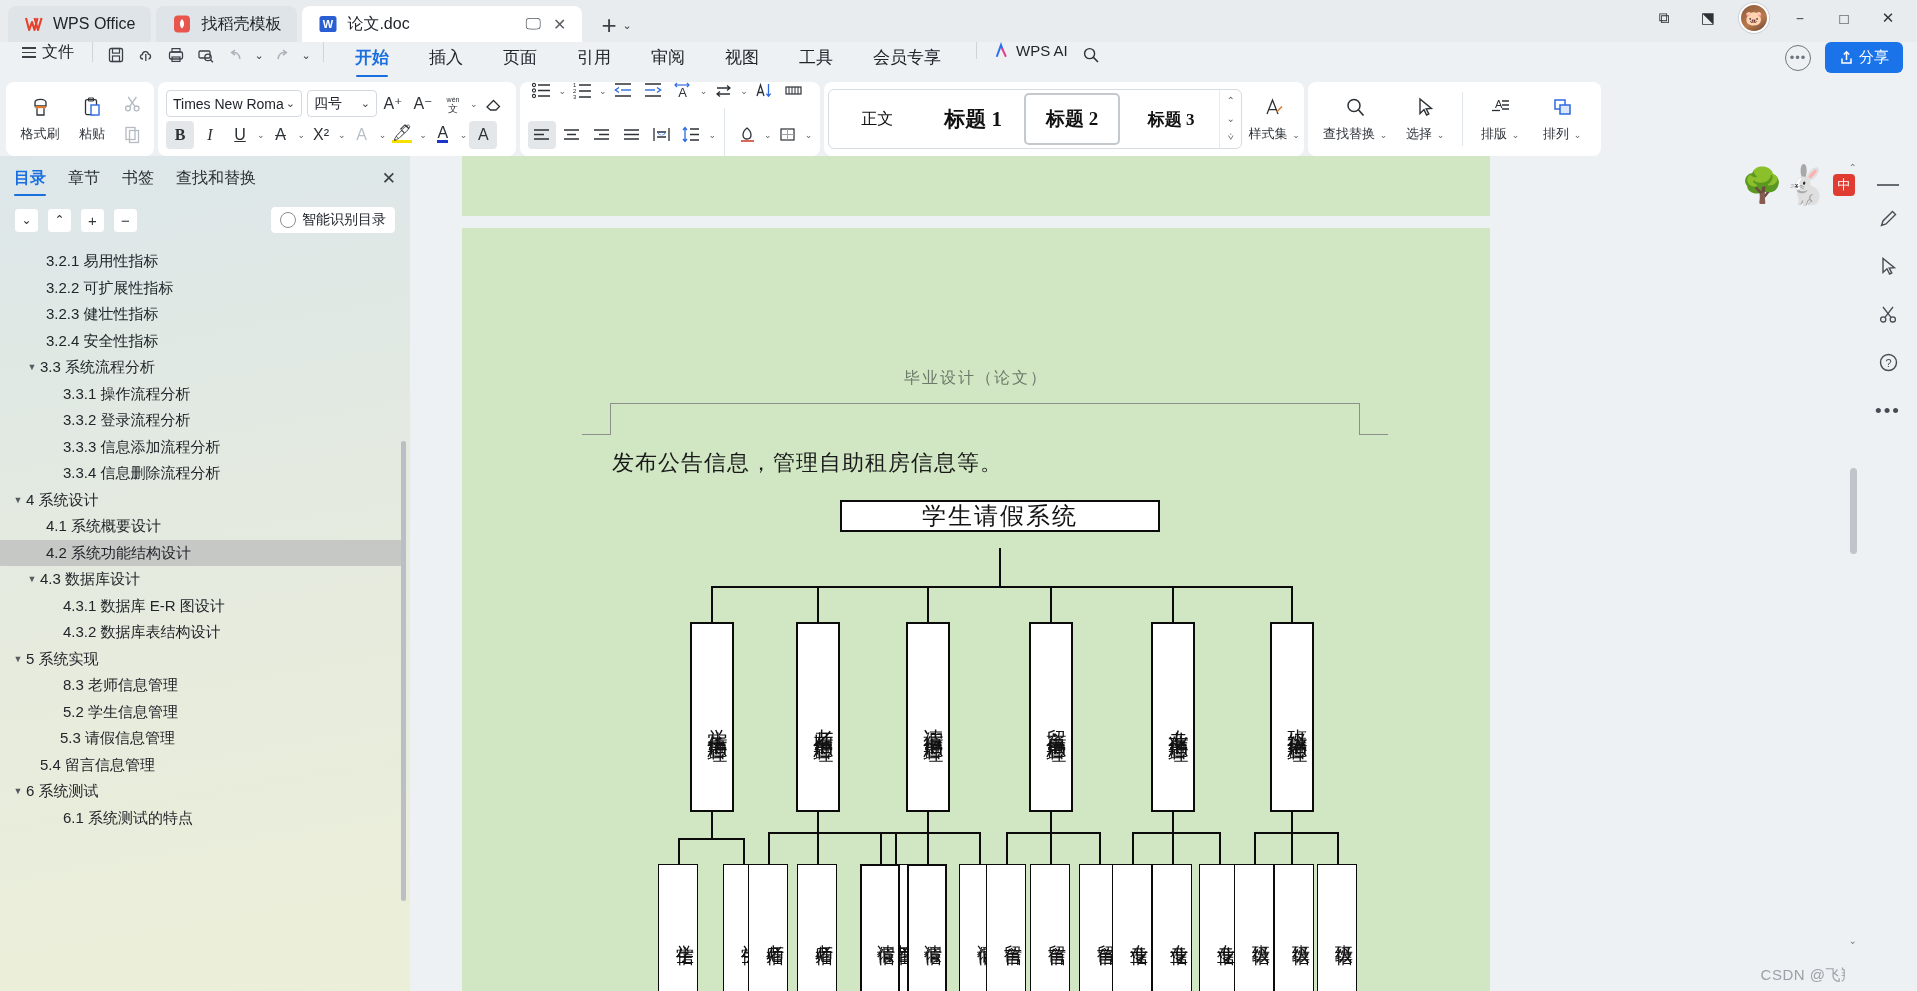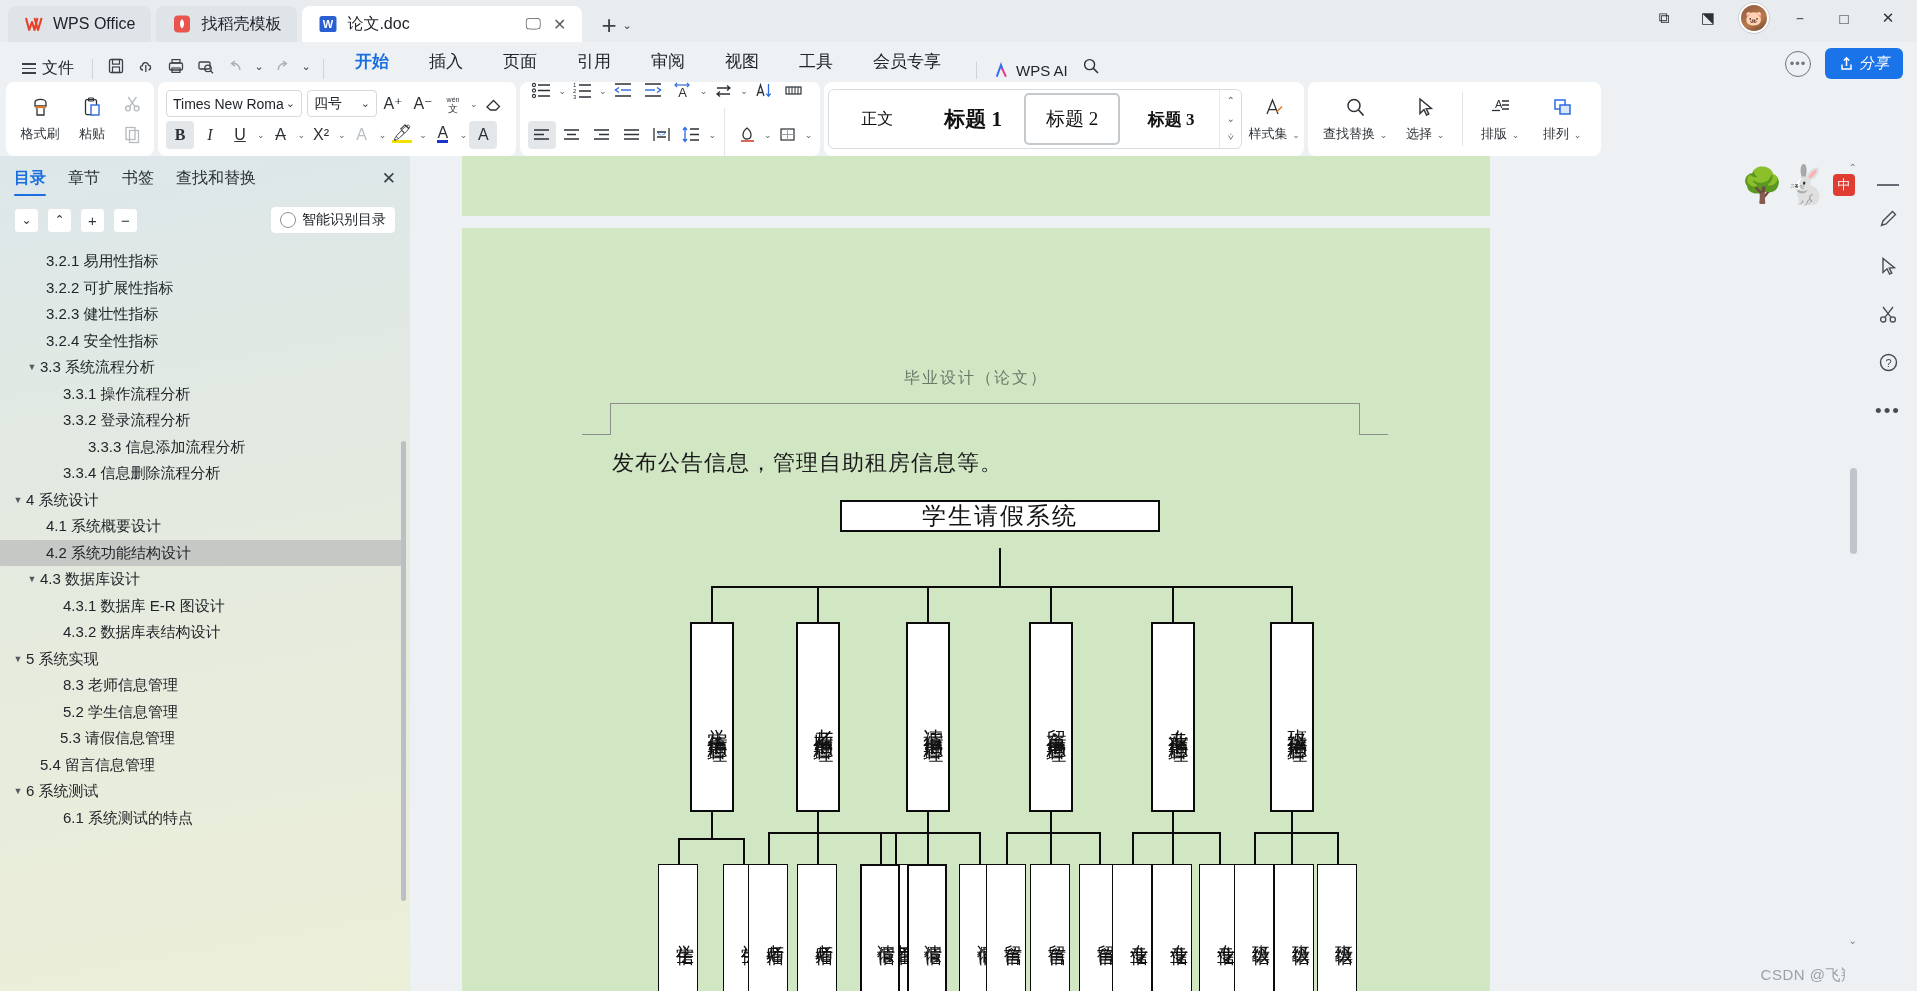--- a/index.html
+++ b/index.html
@@ -39,41 +39,41 @@
     width: 30px; height: 30px; border-radius: 50%;
     background: linear-gradient(150deg,#8c5b3f 0%, #b8794d 60%, #6b4530 100%);
     border: 2px solid #ffffff; box-shadow: 0 0 0 1px #c9d0d6;
     display:flex;align-items:center;justify-content:center;
     font-size: 14px;
   }
 
   
   .menubar {
     position: absolute; left: 0; top: 42px; width: 1917px; height: 37px;
-    background: #eef1f4; display: flex; align-items: flex-end; padding-left: 12px;
+    background: #eef1f4; display: flex; align-items: flex-start; padding-left: 12px;
   }
   .m-file { display: flex; align-items: center; gap: 6px; font-size: 16px; color: #21252b; padding: 0 10px; }
   .hamburger { display: inline-flex; flex-direction: column; gap: 3px; }
   .hamburger i { display:block; width: 14px; height: 1.6px; background: #3b4148; }
   .vdiv { width: 1px; height: 20px; background: #cdd4da; margin: 0 8px; }
   .qbtn { width: 30px; height: 26px; display: flex; align-items: center; justify-content: center; color: #3b4148; }
   .qbtn.dim { color: #a9b1b9; }
   .menu-items { display: flex; align-items: center; gap: 6px; margin-left: 6px; }
   .menu-item {
     font-size: 17px; color: #21252b; padding: 4px 17px 6px; position: relative; white-space: nowrap;
   }
   .menu-item.active { color: #1a6fe0; font-weight: bold; }
   .menu-item.active::after {
     content:''; position: absolute; left: 18px; right: 18px; bottom: -2px; height: 2.5px; background: #1a6fe0; border-radius: 2px;
   }
   .wpsai { display: flex; align-items: center; gap: 6px; margin-left: 18px; padding-left: 16px; border-left: 1px solid #cdd4da; font-size: 15px; color: #22262b; }
   .mb-right { margin-left: auto; display: flex; align-items: center; gap: 14px; padding-right: 14px; }
   .share-btn {
     background: #1a73e8; color: #fff; font-size: 15px; border-radius: 6px;
-    padding: 6px 14px; display: flex; align-items: center; gap: 5px; font-style: italic;
+    padding: 6px 14px; display: flex; align-items: center; gap: 5px;
   }
   .circle-dots {
     width: 26px;height:26px;border-radius:50%;border:1.4px solid #6d757d;
     display:flex;align-items:center;justify-content:center;color:#6d757d;font-size:13px;letter-spacing:1px;
   }
 
   
   .ribbon {
     position: absolute; left: 0; top: 79px; width: 1917px; height: 77px;
     background: #eef1f4; display: flex; align-items: stretch; padding: 3px 6px 0 6px; gap: 0;
@@ -116,21 +116,21 @@
   .stylesbox {
     border: 1px solid #d7dce1; border-radius: 6px; background: #fff;
     display:flex; align-items: stretch; height: 60px; margin: 4px 0; overflow: hidden;
   }
   .stl {
     width: 96px; display:flex; align-items:center; justify-content:center;
     font-family: "Liberation Serif","DejaVu Serif",serif; color: #111;
   }
   .stl.s0 { font-size: 16px; }
   .stl.s1 { font-size: 21px; font-weight: bold; }
-  .stl.s2 { font-size: 19px; font-weight: normal; text-align: right; }
+  .stl.s2 { font-size: 19px; font-weight: bold; text-align: right; }
   .stl.s3 { font-size: 17px; font-weight: bold; }
   .stl.sel { border: 2px solid #c4c9ce; border-radius: 5px; margin: 3px; }
   .stl-scroll { width: 22px; display:flex;flex-direction:column;align-items:center;justify-content:center;gap:7px;color:#61686f;font-size:10px; border-left:1px solid #e7ebee;}
 
   
   .sidebar {
     position: absolute; left: 0; top: 156px; width: 410px; height: 835px;
     background: linear-gradient(170deg,#dde7ea 0%, #e4eadf 45%, #ecefd8 100%);
     overflow: hidden;
   }
@@ -704,21 +704,21 @@
       <div class="toc-item" style="padding-left:24px">
           <span class="tri">▼</span>
           <span>3.3  系统流程分析</span>
         </div>
       <div class="toc-item" style="padding-left:63px">
           <span>3.3.1  操作流程分析</span>
         </div>
       <div class="toc-item" style="padding-left:63px">
           <span>3.3.2  登录流程分析</span>
         </div>
-      <div class="toc-item" style="padding-left:88px">
+      <div class="toc-item" style="padding-left:63px">
           <span>3.3.3  信息添加流程分析</span>
         </div>
       <div class="toc-item" style="padding-left:63px">
           <span>3.3.4  信息删除流程分析</span>
         </div>
       <div class="toc-item" style="padding-left:10px">
           <span class="tri">▼</span>
           <span>4  系统设计</span>
         </div>
       <div class="toc-item" style="padding-left:46px">

